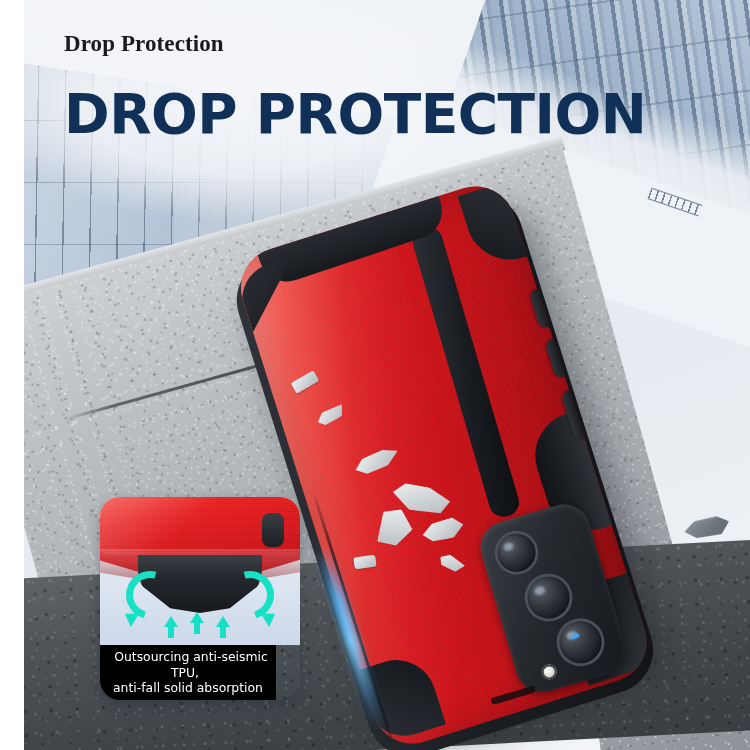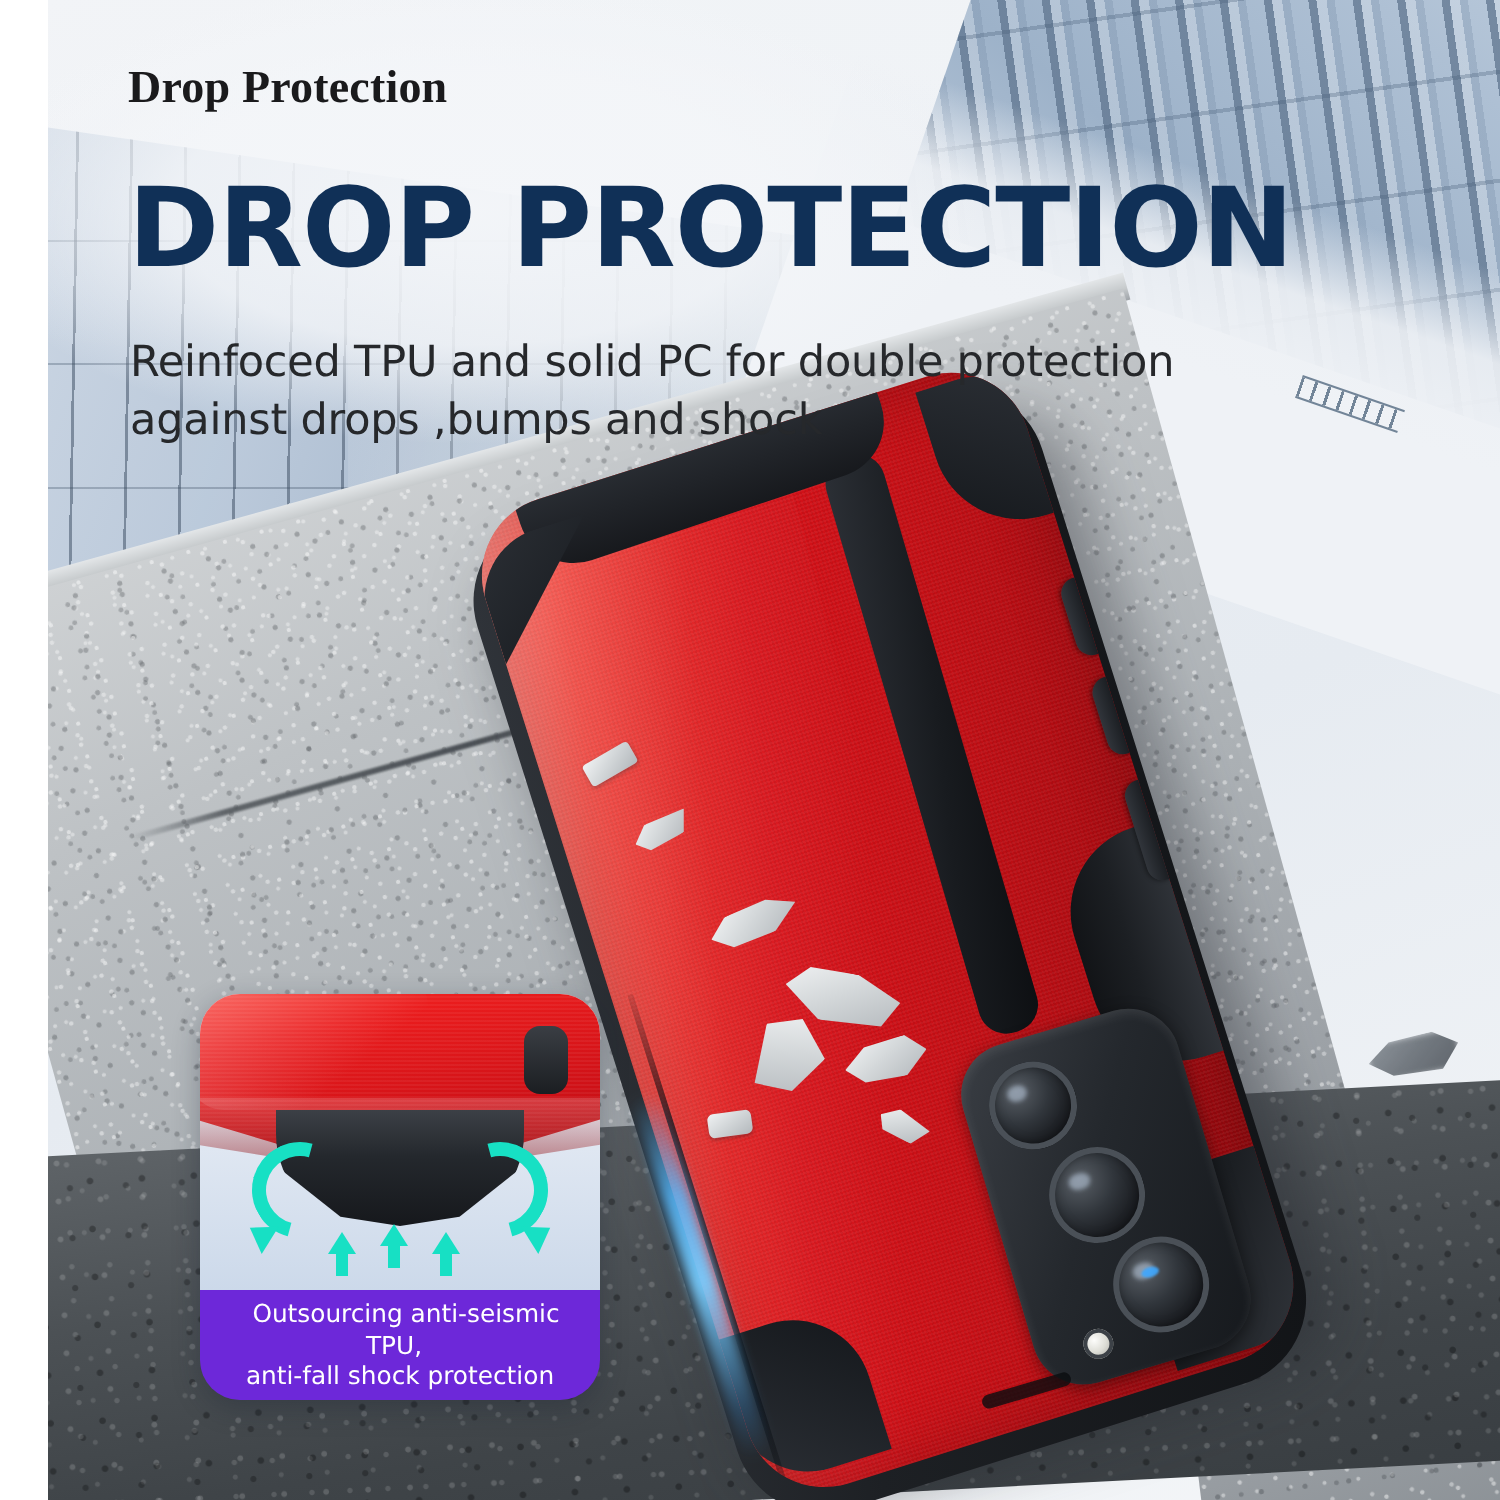--- a/index.html
+++ b/index.html
@@ -462,22 +462,22 @@
   .arc-r{right:26px;transform:rotate(120deg);}
   .arc-head{
     position:absolute;bottom:22px;width:0;height:0;
     border-left:8px solid transparent;border-right:8px solid transparent;
     border-bottom:12px solid #17e0c4;
   }
   .ah-l{left:22px;transform:rotate(-58deg);}
   .ah-r{right:22px;transform:rotate(58deg);}
 
   .callout-cap{
-    position:absolute;left:0;bottom:0;width:200px;height:55px;
-    background:#6d28d9;
+    position:absolute;left:0;bottom:0;width:176px;height:55px;
+    background:#000000;
     display:flex;align-items:center;justify-content:center;
     text-align:center;
   }
   .callout-cap span{
     font-family:"DejaVu Sans",sans-serif;
     font-size:12.4px;color:#ffffff;line-height:1.28;font-weight:400;
     padding:0 6px;
   }
 </style>
 </head>
@@ -565,24 +565,20 @@
   <div class="frag f1"></div>
   <div class="frag f4"></div>
   <div class="frag f2"></div>
   <div class="frag f3"></div>
   <div class="frag f7"></div>
   <div class="frag f6"></div>
   <div class="chip-fly"></div>
 
   <div class="eyebrow">Drop Protection</div>
   <div class="headline">DROP PROTECTION</div>
-  <div class="subcopy">
-    <div>Reinfoced TPU and solid PC for double protection</div>
-    <div>against drops ,bumps and shock</div>
-  </div>
 
   <div class="callout">
     <div class="callout-img">
       <div class="co-case">
         <div class="co-case-grain"></div>
         <div class="co-hl"></div>
       </div>
       <div class="co-case-edge"></div>
       <div class="co-notch"></div>
       <div class="co-tpu"></div>
@@ -598,18 +594,18 @@
           <i></i>
         </div>
       <div class="arr-up au3">
           <i></i>
         </div>
     </div>
 
     <div class="callout-cap">
       <span>
         <span>Outsourcing anti-seismic TPU,</span><br>
-        <span>anti-fall shock protection</span>
+        <span>anti-fall solid absorption</span>
       </span>
     </div>
   </div>
 
 </div>
 
 </body></html>

